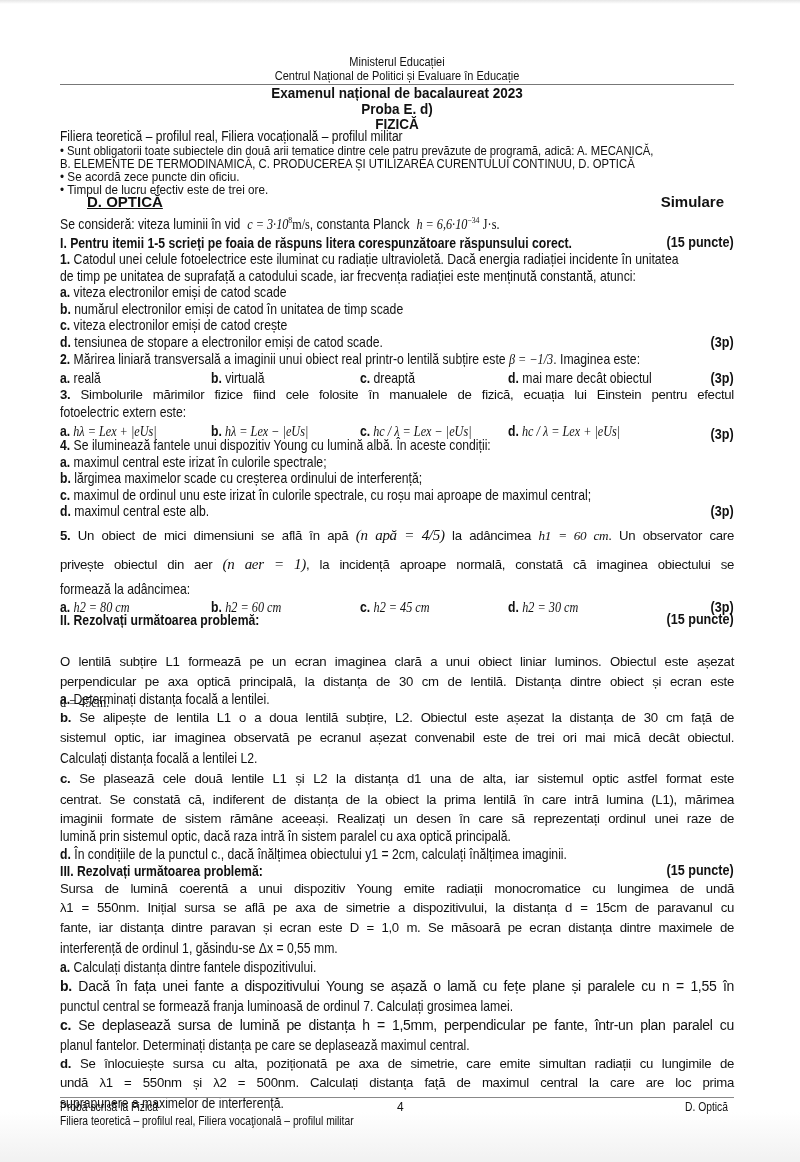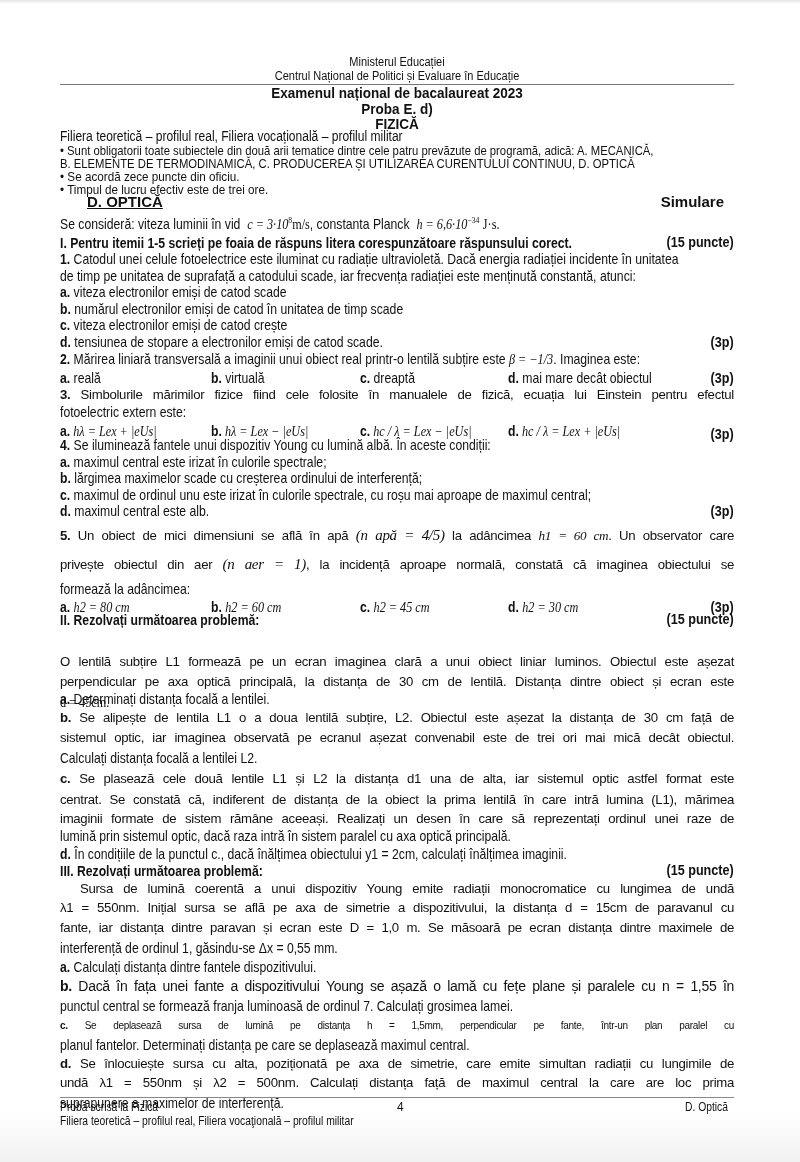--- a/index.html
+++ b/index.html
@@ -168,30 +168,30 @@
     <div class="tj" style="line-height:18px; text-align:justify; text-align-last:justify; font-size:13.2px; letter-spacing:-0.3px;">imaginii formate de sistem rămâne aceeași. Realizați un desen în care să reprezentați ordinul unei raze de</div>
     <div class="t" style="line-height:17px;">lumină prin sistemul optic, dacă raza intră în sistem paralel cu axa optică principală.</div>
     <div class="t" style="line-height:19px;"><span class="b">d.</span> <span>În condițiile de la punctul c., dacă înălțimea obiectului y1 = 2cm, calculați înălțimea imaginii.</span></div>
   </div>
 
   <div class="row" style="position:absolute; top:862px; width:674px; height:17px;">
     <span class="squeeze tj b">III. Rezolvați următoarea problemă:</span>
     <span class="pts">(15 puncte)</span>
   </div>
   <div class="block" style="top:879px;">
-    <div class="tj" style="line-height:19px; text-align:justify; text-align-last:justify; font-size:13.2px; letter-spacing:-0.3px;margin-left:20px;">Sursa de lumină coerentă a unui dispozitiv Young emite radiații monocromatice cu lungimea de undă</div>
+    <div class="tj" style="line-height:19px; text-align:justify; text-align-last:justify; font-size:13.2px; letter-spacing:-0.3px;">Sursa de lumină coerentă a unui dispozitiv Young emite radiații monocromatice cu lungimea de undă</div>
     <div class="tj" style="line-height:20px; text-align:justify; text-align-last:justify; font-size:13.2px; letter-spacing:-0.3px;">λ1 = 550nm. Inițial sursa se află pe axa de simetrie a dispozitivului, la distanța d = 15cm de paravanul cu</div>
     <div class="tj" style="line-height:20px; text-align:justify; text-align-last:justify; font-size:13.2px; letter-spacing:-0.3px;">fante, iar distanța dintre paravan și ecran este D = 1,0 m. Se măsoară pe ecran distanța dintre maximele de</div>
     <div class="t" style="line-height:20px;">interferență de ordinul 1, găsindu-se Δx = 0,55 mm.</div>
   </div>
   <div class="block" style="top:958px;">
     <div class="t" style="line-height:18px;"><span class="b">a.</span> <span>Calculați distanța dintre fantele dispozitivului.</span></div>
     <div class="tj" style="line-height:21px; text-align:justify; text-align-last:justify; font-size:14px; letter-spacing:-0.3px;"><span class="b">b.</span> <span>Dacă în fața unei fante a dispozitivului Young se așază o lamă cu fețe plane și paralele cu n = 1,55 în</span></div>
     <div class="t" style="line-height:18px;">punctul central se formează franja luminoasă de ordinul 7. Calculați grosimea lamei.</div>
-    <div class="tj" style="line-height:21px; text-align:justify; text-align-last:justify; font-size:10px; letter-spacing:-0.3px;"><span class="b">c.</span> <span>Se deplasează sursa de lumină pe distanța h = 1,5mm, perpendicular pe fante, într-un plan paralel cu</span></div>
+    <div class="tj" style="line-height:21px; text-align:justify; text-align-last:justify; font-size:14px; letter-spacing:-0.3px;"><span class="b">c.</span> <span>Se deplasează sursa de lumină pe distanța h = 1,5mm, perpendicular pe fante, într-un plan paralel cu</span></div>
     <div class="t" style="line-height:18px;">planul fantelor. Determinați distanța pe care se deplasează maximul central.</div>
     <div class="tj" style="line-height:19px; text-align:justify; text-align-last:justify; font-size:13.2px; letter-spacing:-0.3px;"><span class="b">d.</span> <span>Se înlocuiește sursa cu alta, poziționată pe axa de simetrie, care emite simultan radiații cu lungimile de</span></div>
     <div class="tj" style="line-height:20px; text-align:justify; text-align-last:justify; font-size:13.2px; letter-spacing:-0.3px;">undă λ1 = 550nm și λ2 = 500nm. Calculați distanța față de maximul central la care are loc prima</div>
     <div class="t" style="line-height:20px;">suprapunere a maximelor de interferență.</div>
   </div>
 </div>
 
 <div class="footer">
   <div class="rule"></div>
   <div class="row" style="height:14px; margin-top:2px;">

